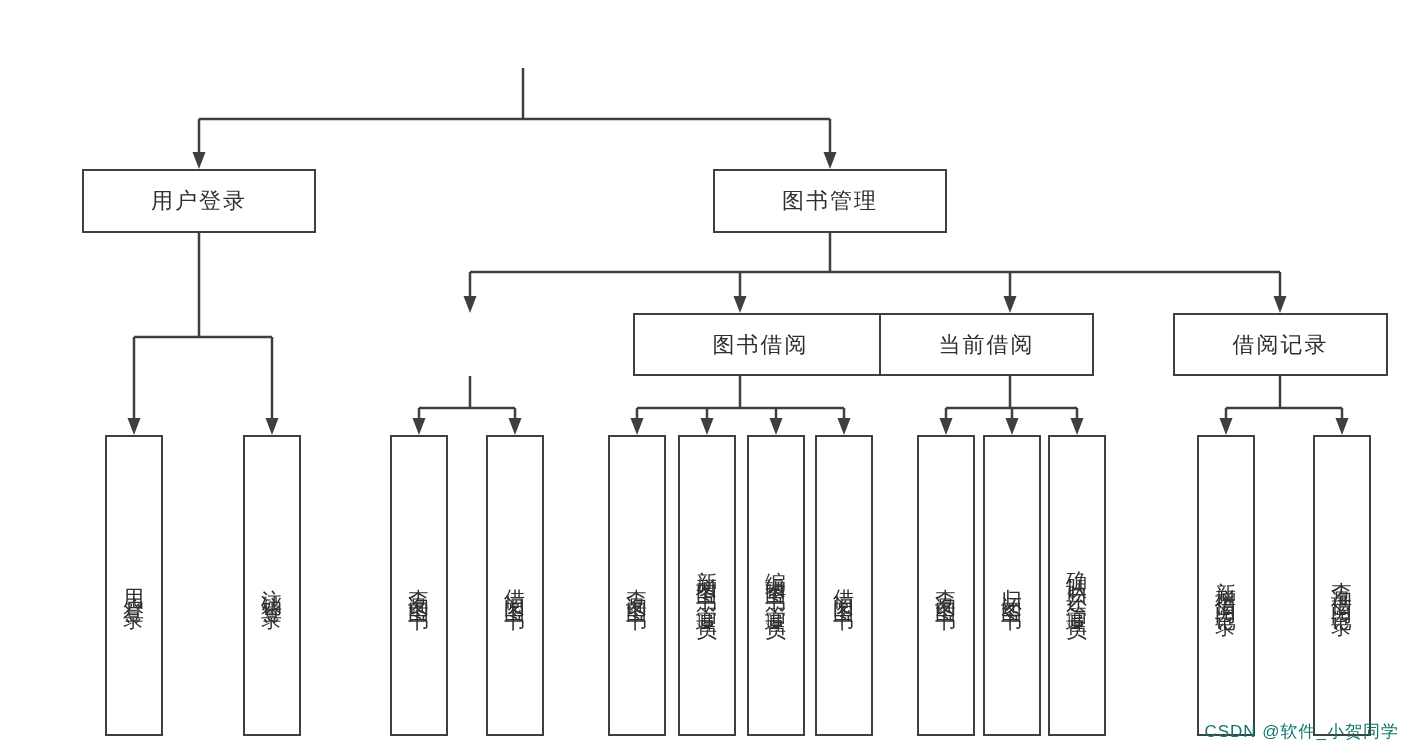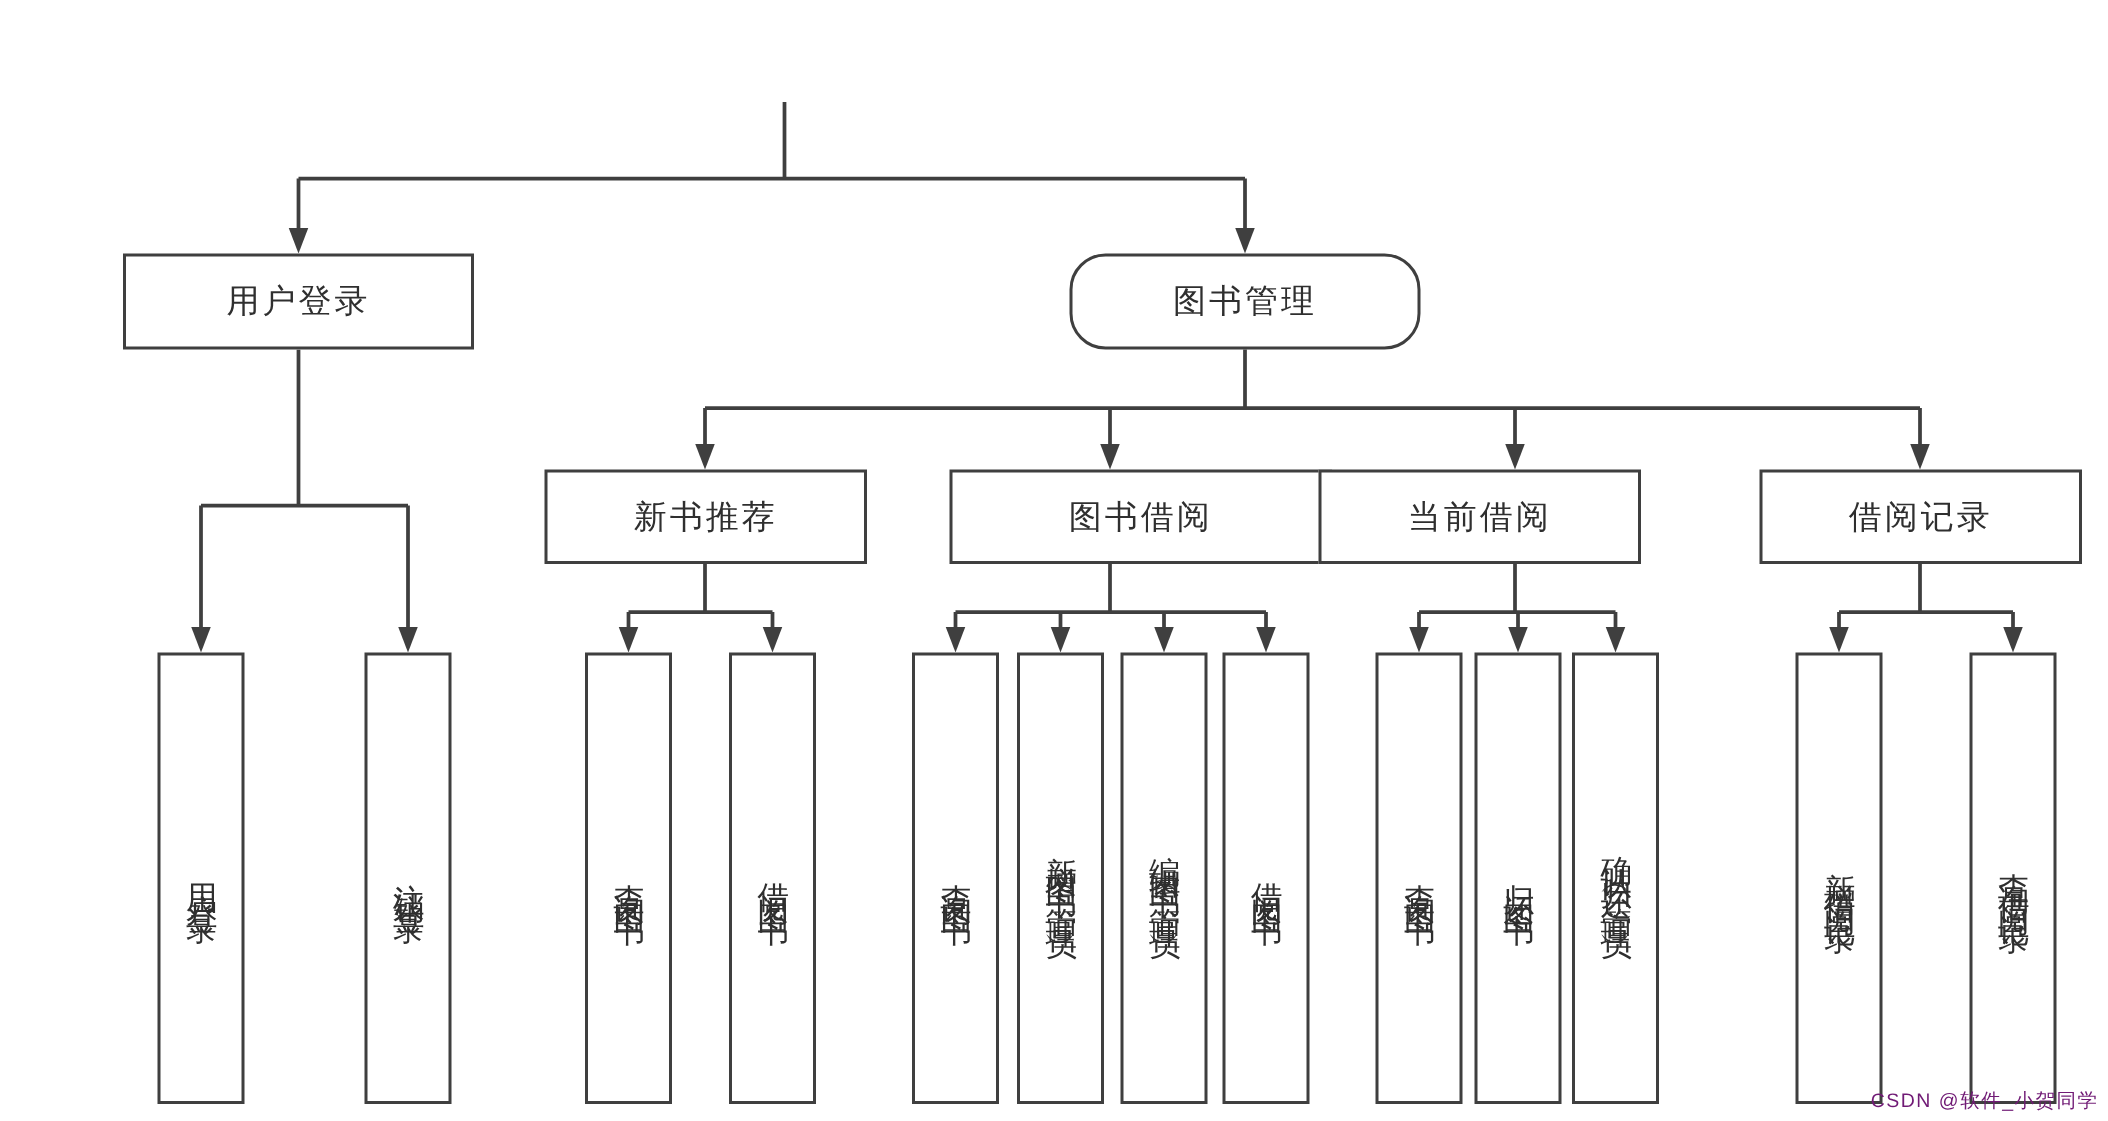--- a/index.html
+++ b/index.html
@@ -14,21 +14,21 @@
     position:absolute;box-sizing:border-box;border:2.5px solid #3f3f3f;background:#ffffff;
     display:flex;align-items:center;justify-content:center;
     font-size:22px;letter-spacing:2px;white-space:nowrap;
   }
   .vbox{
     writing-mode:vertical-rl;text-orientation:mixed;
     font-size:21px;letter-spacing:7px;line-height:1;white-space:normal;
   }
   .watermark{
     position:absolute;right:6px;bottom:4px;z-index:5;
-    font-size:13px;letter-spacing:1px;color:#701a75;
+    font-size:17px;letter-spacing:1px;color:#0f766e;
   }
 </style>
 </head>
 <body>
 
 <div class="stage">
 
   <svg id="connectors" viewBox="0 0 1405 747">
       <line x1="523" y1="68" x2="523" y2="119"></line>
       <line x1="199" y1="119" x2="830" y2="119"></line>
@@ -79,23 +79,22 @@
       <line x1="1077" y1="408" x2="1077" y2="422"></line>
       <polygon points="1070.5,418 1083.5,418 1077,435"></polygon>
       <line x1="1226" y1="408" x2="1226" y2="422"></line>
       <polygon points="1219.5,418 1232.5,418 1226,435"></polygon>
       <line x1="1342" y1="408" x2="1342" y2="422"></line>
       <polygon points="1335.5,418 1348.5,418 1342,435"></polygon>
     </svg>
 
 
   <div class="box" style="left:82px;top:169px;width:234px;height:64px;">用户登录</div>
-  <div class="box" style="left:713px;top:169px;width:234px;height:64px;border-radius:24px;">图书管理</div>
+  <div class="box" style="left:713px;top:169px;width:234px;height:64px;">图书管理</div>
 
-  <div class="box" style="left:363px;top:313px;width:215px;height:63px;">新书推荐</div>
   <div class="box" style="left:633px;top:313px;width:255px;height:63px;">图书借阅</div>
   <div class="box" style="left:879px;top:313px;width:215px;height:63px;">当前借阅</div>
   <div class="box" style="left:1173px;top:313px;width:215px;height:63px;">借阅记录</div>
 
   <div class="box vbox" style="left:105px;top:435px;width:58px;height:301px;">用户登录</div>
   <div class="box vbox" style="left:243px;top:435px;width:58px;height:301px;">注销登录</div>
 
   <div class="box vbox" style="left:390px;top:435px;width:58px;height:301px;">查询图书</div>
   <div class="box vbox" style="left:486px;top:435px;width:58px;height:301px;">借阅图书</div>
 

